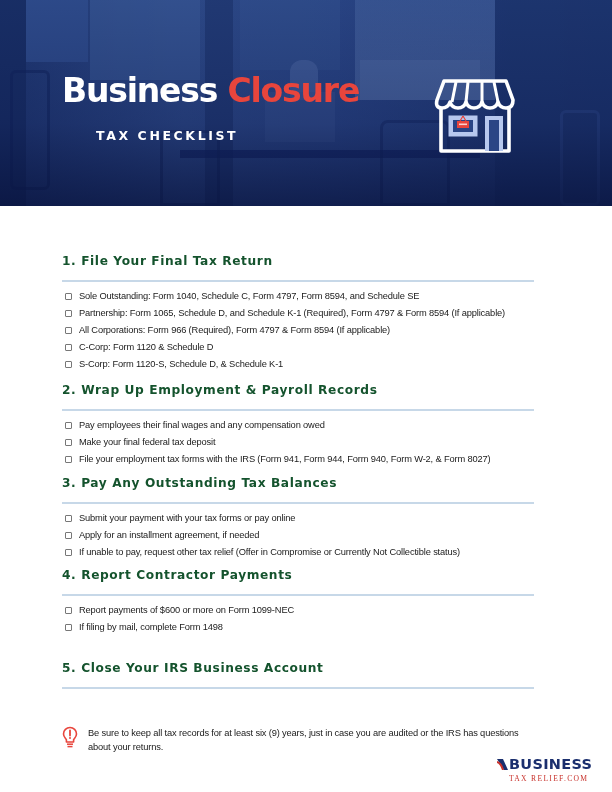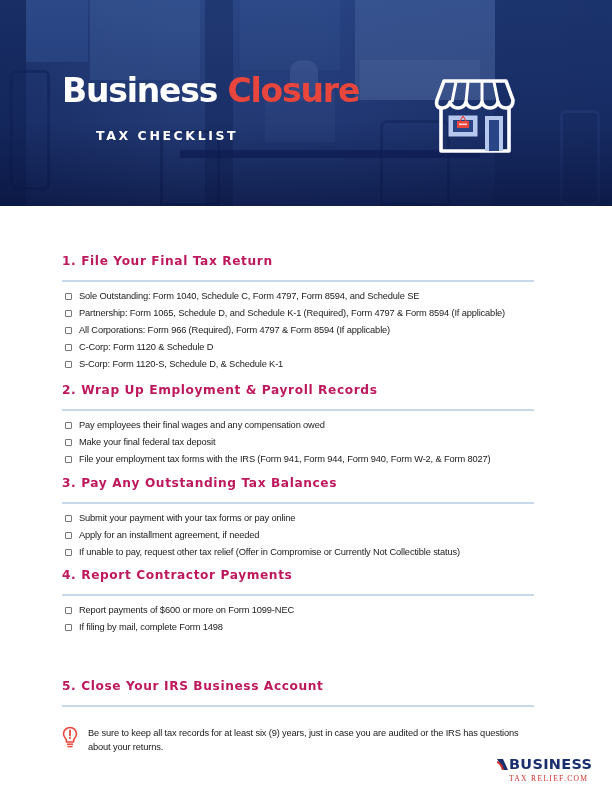--- a/index.html
+++ b/index.html
@@ -28,21 +28,21 @@
       position: absolute; left: 62px; top: 128px;
       font-family: "DejaVu Sans", sans-serif; font-weight: bold; font-size: 12.5px;
       letter-spacing: 2.6px; color: #ffffff; margin-left: 34px;
     }
     .store-icon { position: absolute; left: 434px; top: 78px; width: 82px; height: 76px; }
 
     
     .section { position: absolute; left: 62px; width: 472px; }
     .section h2 {
       font-family: "DejaVu Sans", sans-serif; font-weight: bold; font-size: 12.2px;
-      letter-spacing: 0.6px; color: #be185d; height: 17px; line-height: 17px;
+      letter-spacing: 0.6px; color: #14532d; height: 17px; line-height: 17px;
     }
     .rule { height: 2px; background: #c7d8e8; margin-top: 10px; }
     .items { list-style: none; margin-top: 6px; }
     .items li {
       position: relative; height: 17px; line-height: 17px;
       padding-left: 17px; font-size: 9.3px; color: #1a1a1a; letter-spacing: -0.15px;
       white-space: nowrap;
     }
     .cbx {
       position: absolute; left: 3px; top: 5px; width: 7px; height: 7px;
@@ -156,21 +156,21 @@
 
 <div class="section" style="top:567px;">
   <h2>4. Report Contractor Payments</h2>
   <div class="rule"></div>
   <ul class="items">
     <li><span class="cbx"></span><span>Report payments of $600 or more on Form 1099-NEC</span></li>
     <li><span class="cbx"></span><span>If filing by mail, complete Form 1498</span></li>
   </ul>
 </div>
 
-<div class="section" style="top:678px;">
+<div class="section" style="top:660px;">
   <h2>5. Close Your IRS Business Account</h2>
   <div class="rule"></div>
 </div>
 
 <div class="tip">
   <svg class="tip-icon" viewBox="0 0 16 24">
     <path d="M8 1.5 A6.5 6.5 0 0 1 14.5 8 C14.5 10.6 12.6 12.2 11.6 13.6 L11.6 16 H4.4 L4.4 13.6 C3.4 12.2 1.5 10.6 1.5 8 A6.5 6.5 0 0 1 8 1.5 Z" fill="none" stroke="#e8453c" stroke-width="1.6" stroke-linejoin="round"></path>
     <line x1="8" y1="4.5" x2="8" y2="9.5" stroke="#e8453c" stroke-width="1.8" stroke-linecap="round"></line>
     <circle cx="8" cy="12" r="1" fill="#e8453c"></circle>
     <line x1="5" y1="18.2" x2="11" y2="18.2" stroke="#e8453c" stroke-width="1.5"></line>

